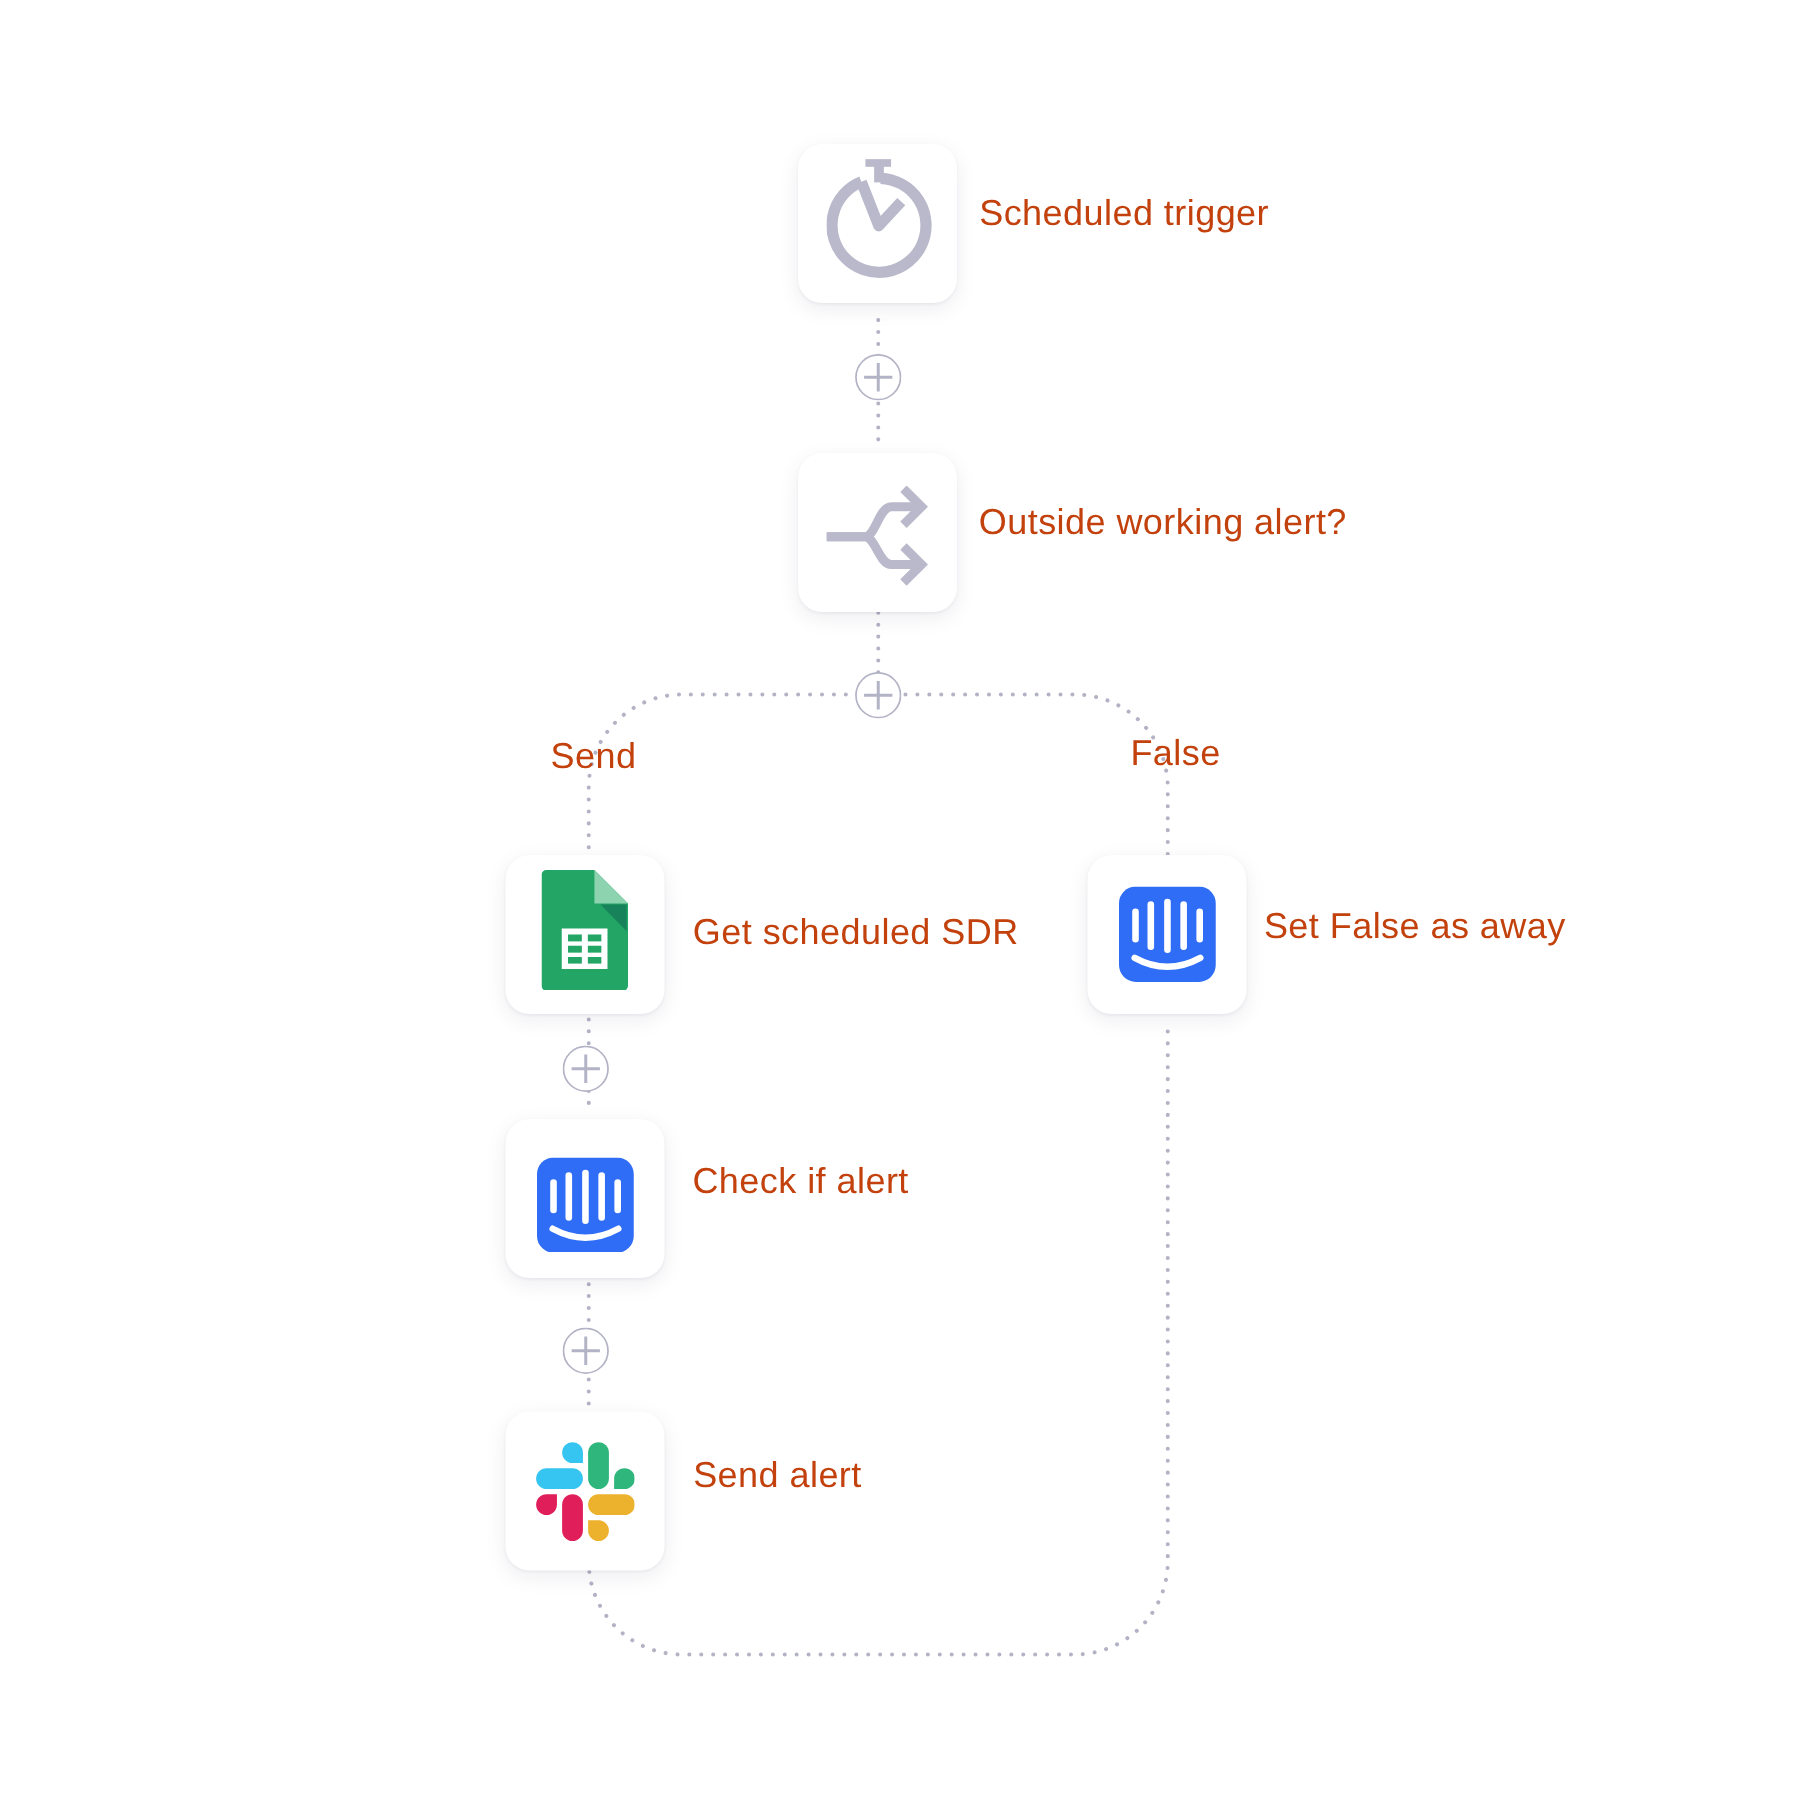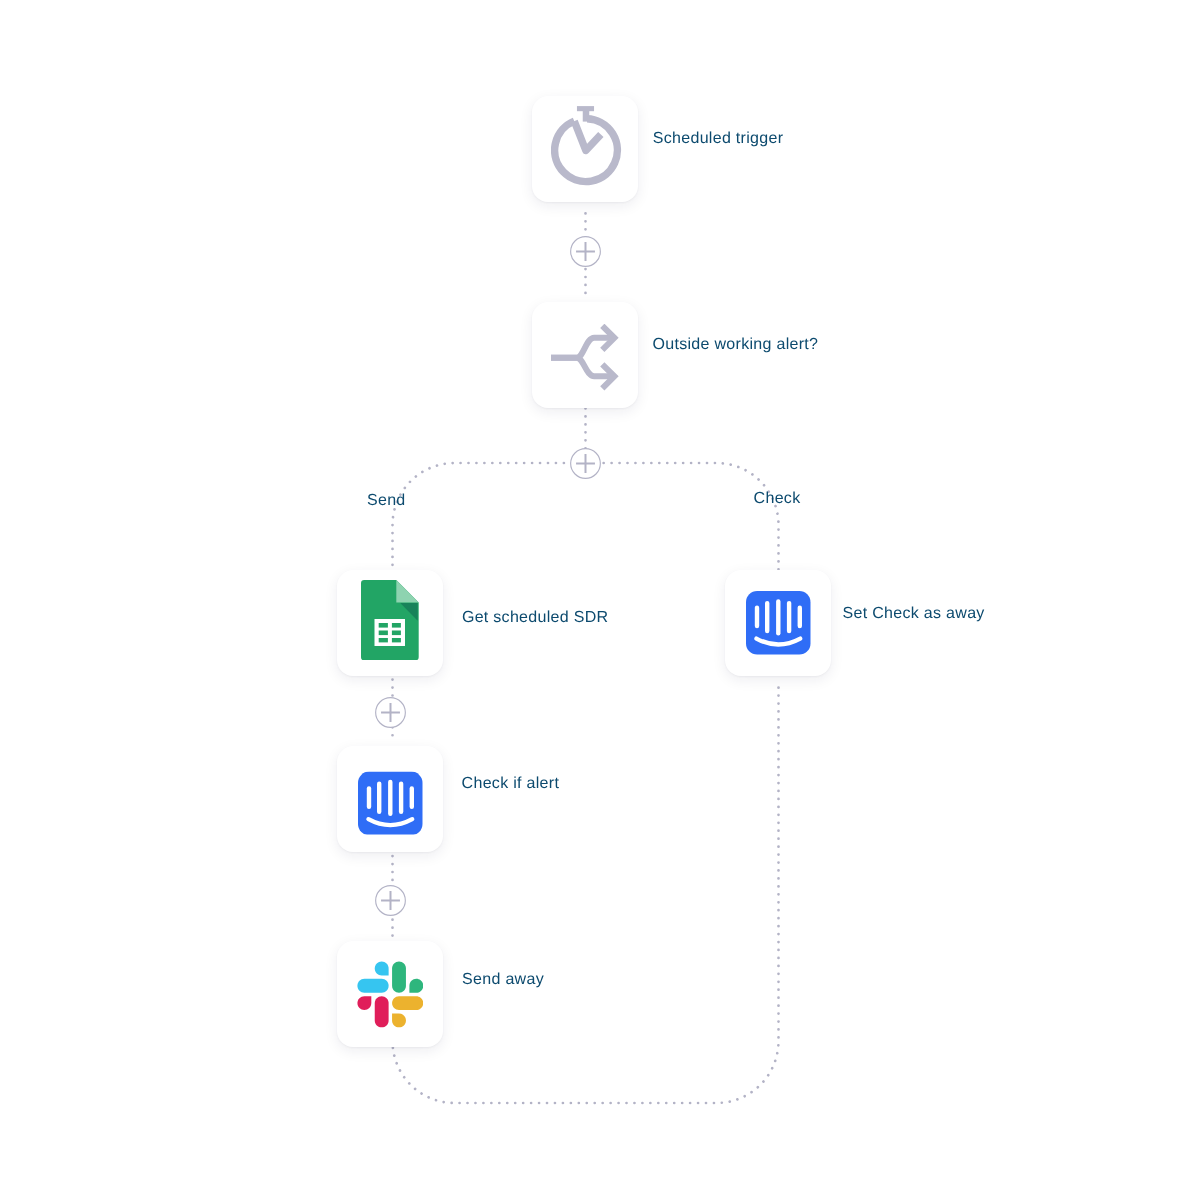--- a/index.html
+++ b/index.html
@@ -6,21 +6,21 @@
   body{width:1200px;height:1200px;background:#ffffff;
        font-family:"Liberation Sans",sans-serif;overflow:hidden;
        -webkit-font-smoothing:antialiased;text-rendering:geometricPrecision;}
   #stage{position:relative;width:1200px;height:1200px;background:#fff;}
   svg.conn{position:absolute;left:0;top:0;width:1200px;height:1200px;}
 
   .card{position:absolute;width:106.3px;height:106.3px;border-radius:16px;background:#fff;
         box-shadow:0 1px 2px rgba(30,30,70,.05), 0 4px 14px rgba(30,30,70,.075);}
   .card svg{display:block;position:absolute;}
   .icon-wrap{position:absolute;left:0;top:0;width:100%;height:100%;}
-  .label,.blabel{position:absolute;font-size:16px;line-height:1;color:#0c4a6e;
+  .label,.blabel{position:absolute;font-size:24px;line-height:1;color:#c2410c;
          letter-spacing:0.3px;white-space:nowrap;
          transform:translateZ(0);-webkit-font-smoothing:antialiased;}
   .plus{position:absolute;width:31px;height:31px;}
 </style>
 </head>
 <body>
 
 <div id="stage">
 
   <svg class="conn" viewBox="0 0 1200 1200" fill="none">
@@ -105,39 +105,39 @@
       <path d="M33.8 80c0-7.3 5.9-13.2 13.2-13.2 7.3 0 13.2 5.9 13.2 13.2v33c0 7.3-5.9 13.2-13.2 13.2-7.3 0-13.2-5.9-13.2-13.2V80z" fill="#e01e5a"></path>
       <path d="M47 27.2c-7.3 0-13.2-5.9-13.2-13.2C33.8 6.7 39.7.8 47 .8c7.3 0 13.2 5.9 13.2 13.2v13.2H47z" fill="#36c5f0"></path>
       <path d="M47 33.8c7.3 0 13.2 5.9 13.2 13.2 0 7.3-5.9 13.2-13.2 13.2H14c-7.3 0-13.2-5.9-13.2-13.2 0-7.3 5.9-13.2 13.2-13.2h33z" fill="#36c5f0"></path>
       <path d="M99.8 47c0-7.3 5.9-13.2 13.2-13.2 7.3 0 13.2 5.9 13.2 13.2 0 7.3-5.9 13.2-13.2 13.2H99.8V47z" fill="#2eb67d"></path>
       <path d="M93.2 47c0 7.3-5.9 13.2-13.2 13.2-7.3 0-13.2-5.9-13.2-13.2V14C66.8 6.7 72.7.8 80 .8c7.3 0 13.2 5.9 13.2 13.2v33z" fill="#2eb67d"></path>
       <path d="M80 99.8c7.3 0 13.2 5.9 13.2 13.2 0 7.3-5.9 13.2-13.2 13.2-7.3 0-13.2-5.9-13.2-13.2V99.8H80z" fill="#ecb22e"></path>
       <path d="M80 93.2c-7.3 0-13.2-5.9-13.2-13.2 0-7.3 5.9-13.2 13.2-13.2h33c7.3 0 13.2 5.9 13.2 13.2 0 7.3-5.9 13.2-13.2 13.2H80z" fill="#ecb22e"></path>
     </svg>
         </div>
       </div>
-      <div class="label" style="left:462.1px;top:971.8px">Send away</div>
+      <div class="label" style="left:462.1px;top:971.8px">Send alert</div>
       <div class="card" style="left:725px;top:570px">
         <div class="icon-wrap" style="transform:translate(0px,0px)">
     <svg width="64.5" height="63.6" viewBox="0 0 64.5 63.6" style="left:21.3px;top:21.2px">
       <rect x="0" y="0" width="64.5" height="63.6" rx="11.2" fill="#2f6df6"></rect>
       <g fill="#ffffff">
         <rect x="8.8" y="14.6" width="4.4" height="22.7" rx="2.2"></rect>
         <rect x="19.0" y="9.9" width="4.4" height="32.4" rx="2.2"></rect>
         <rect x="30.1" y="8.2" width="4.4" height="36.2" rx="2.2"></rect>
         <rect x="40.9" y="9.9" width="4.4" height="32.4" rx="2.2"></rect>
         <rect x="51.6" y="14.6" width="4.4" height="22.7" rx="2.2"></rect>
       </g>
       <path d="M10.45 47.55 Q32.3 59.5 54.2 47.55" stroke="#ffffff" stroke-width="4.3" fill="none" stroke-linecap="round"></path>
     </svg>
         </div>
       </div>
-      <div class="label" style="left:842.6px;top:605.9px">Set Check as away</div>
+      <div class="label" style="left:842.6px;top:605.9px">Set False as away</div>
       <div class="blabel" style="left:367px;top:492.8px">Send</div>
-      <div class="blabel" style="left:753.6px;top:491.1px">Check</div>
+      <div class="blabel" style="left:753.6px;top:491.1px">False</div>
       <div class="plus" style="left:570px;top:235.55px">
     <svg width="31" height="31" viewBox="0 0 31 31">
       <circle cx="15.5" cy="15.5" r="14.85" fill="#ffffff" stroke="#b3b3c6" stroke-width="1.15"></circle>
       <path d="M15.5 6.05 V24.95 M6.05 15.5 H24.95" stroke="#b3b3c6" stroke-width="2.0" stroke-linecap="butt"></path>
     </svg></div>
       <div class="plus" style="left:570px;top:447.5px">
     <svg width="31" height="31" viewBox="0 0 31 31">
       <circle cx="15.5" cy="15.5" r="14.85" fill="#ffffff" stroke="#b3b3c6" stroke-width="1.15"></circle>
       <path d="M15.5 6.05 V24.95 M6.05 15.5 H24.95" stroke="#b3b3c6" stroke-width="2.0" stroke-linecap="butt"></path>
     </svg></div>

